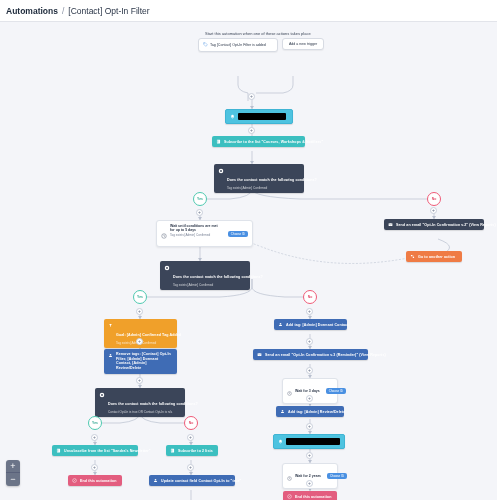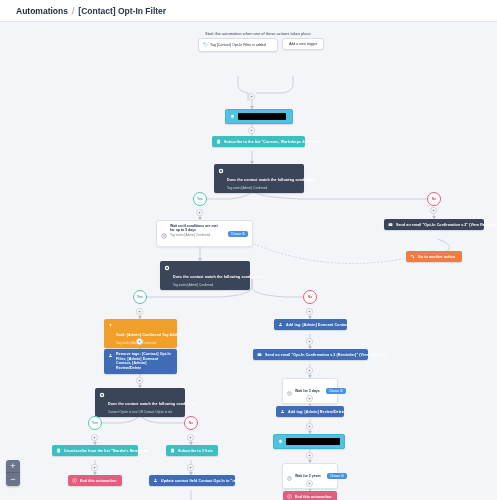--- a/index.html
+++ b/index.html
@@ -7,27 +7,27 @@
     width: 497px; height: 500px;
     font-family: "Liberation Sans", sans-serif;
     background: #f4f5f9;
     overflow: hidden;
     position: relative;
   }
   .header {
     height: 22px;
     background: #ffffff;
     display: flex; align-items: center;
-    padding-left: 16px;
+    padding-left: 6px;
     font-size: 8.5px;
     border-bottom: 1px solid #e2e4ea;
   }
   .crumb-strong { font-weight: bold; color: #1d2a3b; }
   .crumb-sep { color: #8b94a6; margin: 0 4px; }
-  .crumb-cur { color: #2b3648; font-weight: bold; }
+  .crumb-cur { color: #2b3648; }
   .canvas {
     position: absolute; top: 23px; left: 0;
     width: 497px; height: 477px;
     background: #f4f5f9;
     overflow: hidden;
   }
   svg.wires { position: absolute; top:0; left:0; width:497px; height:477px; }
 
   .trig-hint {
     position:absolute; font-size:4px; color:#3d4758; white-space:nowrap;

